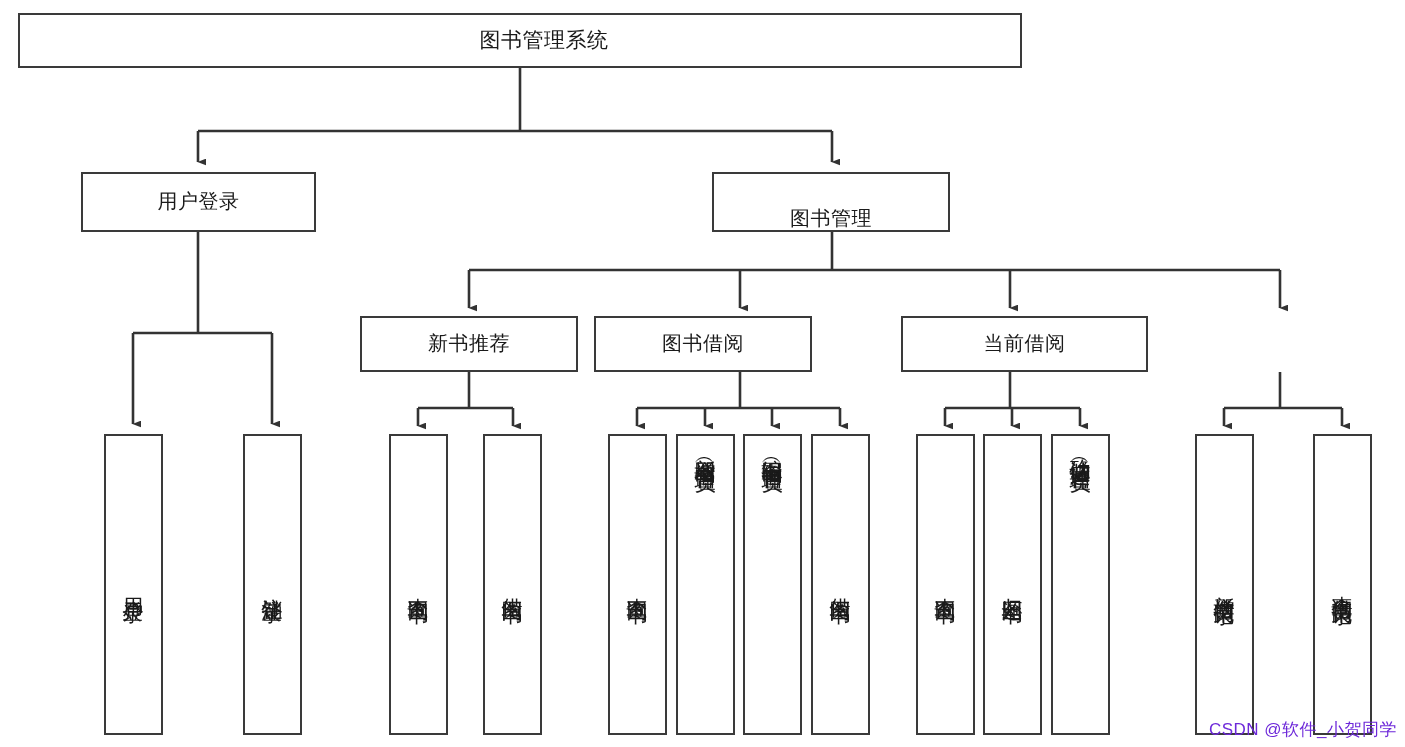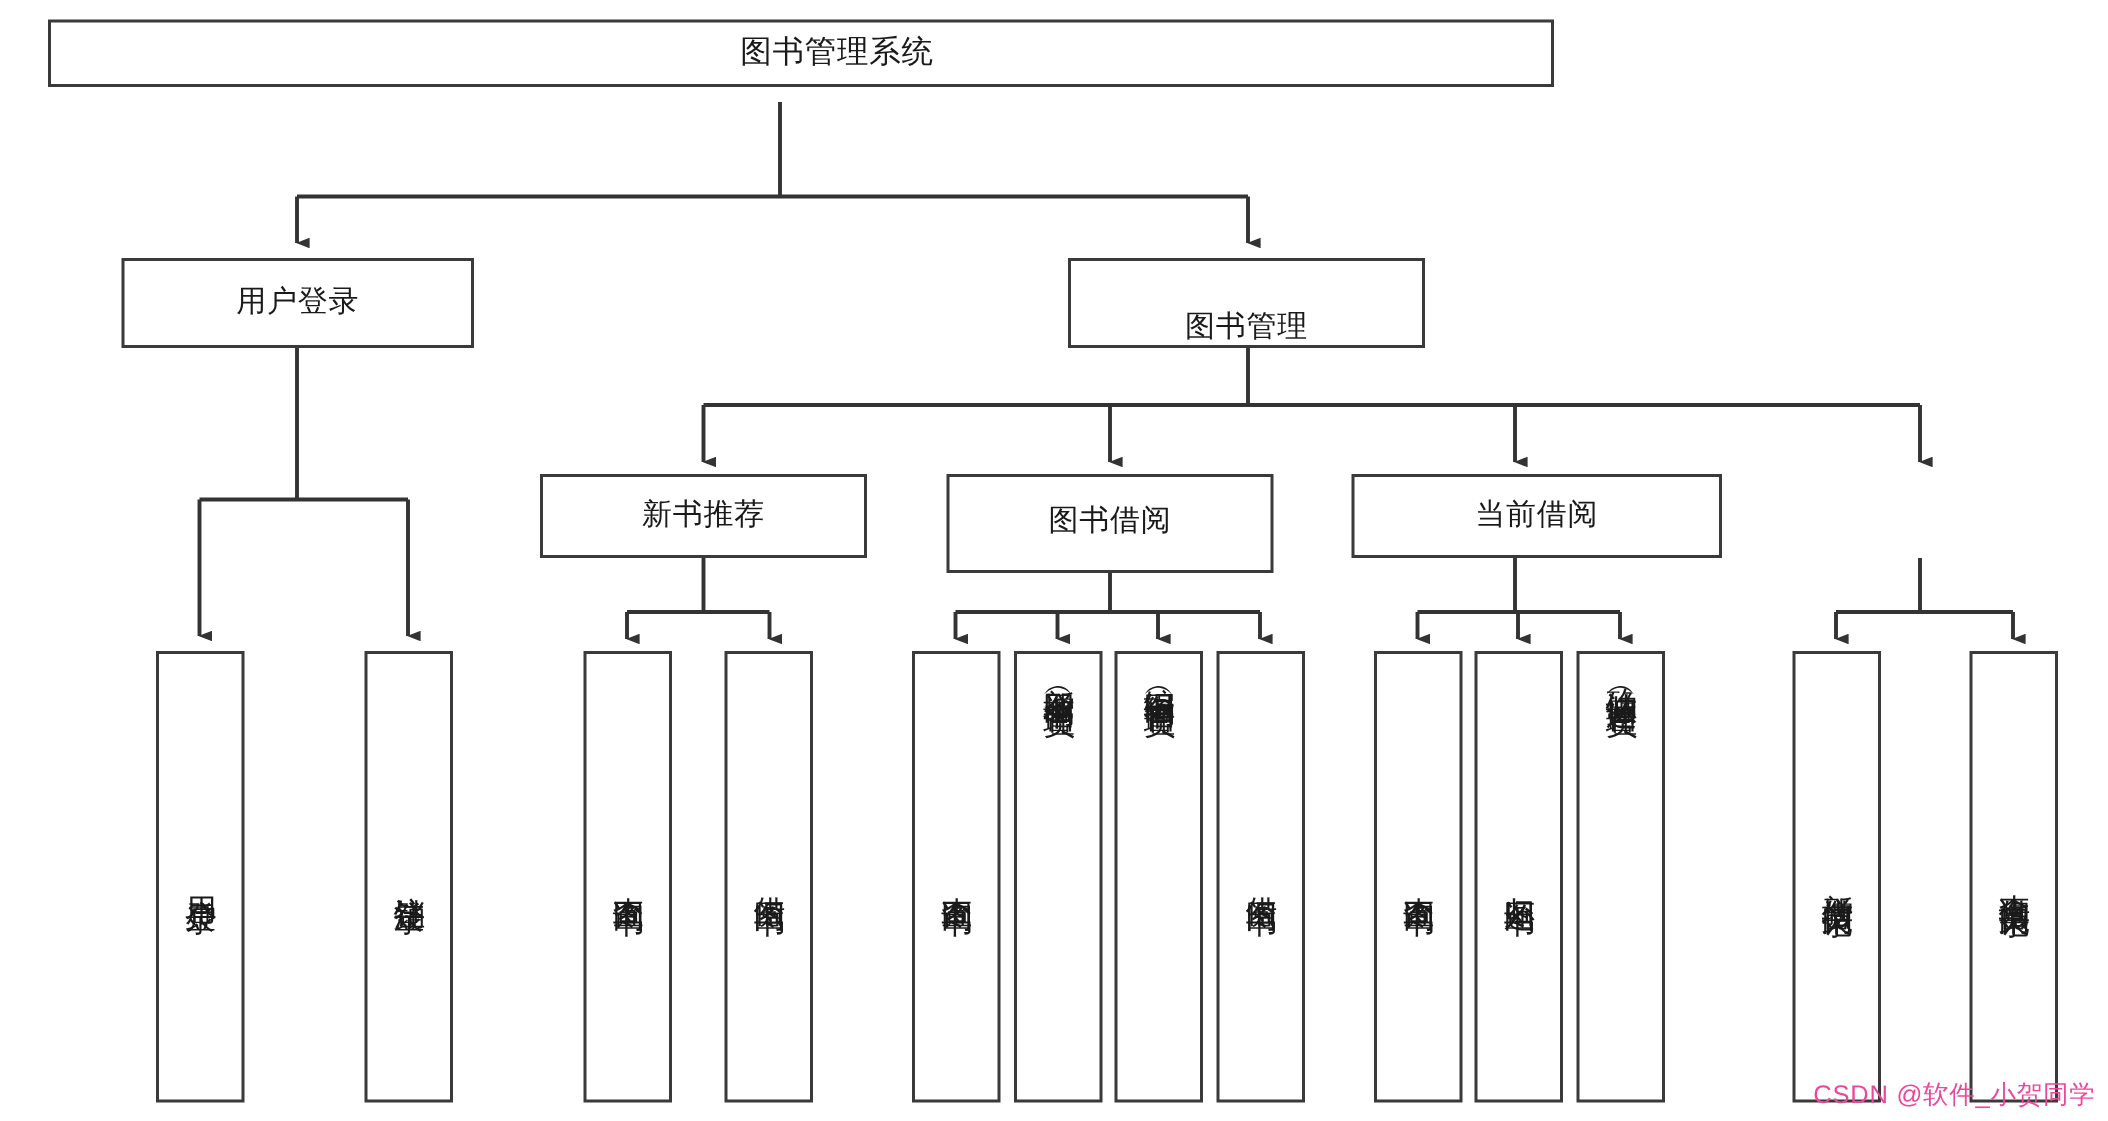--- a/index.html
+++ b/index.html
@@ -66,21 +66,21 @@
   
   .node.v.centered {
     align-items: center;
     padding-top: 0;
   }
   #watermark {
     position: absolute;
     right: 8px;
     bottom: 6px;
     font-size: 17px;
-    color: #ec4899;
+    color: #6d28d9;
     letter-spacing: 0.5px;
     white-space: nowrap;
     user-select: none;
   }
 </style>
 </head>
 <body>
 
 <div id="diagram-canvas">
 
@@ -127,37 +127,37 @@
       <path d="M1012,408 L1012,426" marker-end="url(#arrowhead)"></path>
       <path d="M1080,408 L1080,426" marker-end="url(#arrowhead)"></path>
 
       <path d="M1280,372 L1280,408"></path>
       <path d="M1224,408 L1342,408"></path>
       <path d="M1224,408 L1224,426" marker-end="url(#arrowhead)"></path>
       <path d="M1342,408 L1342,426" marker-end="url(#arrowhead)"></path>
     </g>
   </svg>
 
-  <div class="node h root" style="left:32px; top:13px; width:1004px; height:45px;padding-left:48px;">
+  <div class="node h root" style="left:18px; top:13px; width:1004px; height:55px;padding-left:48px;">
     <span class="node-label">图书管理系统</span>
   </div>
 
   <div class="node h" style="left:81px; top:172px; width:235px; height:60px;">
     <span class="node-label">用户登录</span>
   </div>
 
   <div class="node h" style="left:712px; top:172px; width:238px; height:60px;align-items:flex-end;">
     <span class="node-label">图书管理</span>
   </div>
 
   <div class="node h" style="left:360px; top:316px; width:218px; height:56px;">
     <span class="node-label">新书推荐</span>
   </div>
 
-  <div class="node h" style="left:631px; top:316px; width:218px; height:66px;font-family:Liberation Mono, monospace;">
+  <div class="node h" style="left:594px; top:316px; width:218px; height:56px;">
     <span class="node-label">图书借阅</span>
   </div>
 
   <div class="node h" style="left:901px; top:316px; width:247px; height:56px;">
     <span class="node-label">当前借阅</span>
   </div>
 
 
   <div class="node v centered" style="left:104px; top:434px; width:59px; height:301px;">
     <span class="node-label">用户登录</span>

